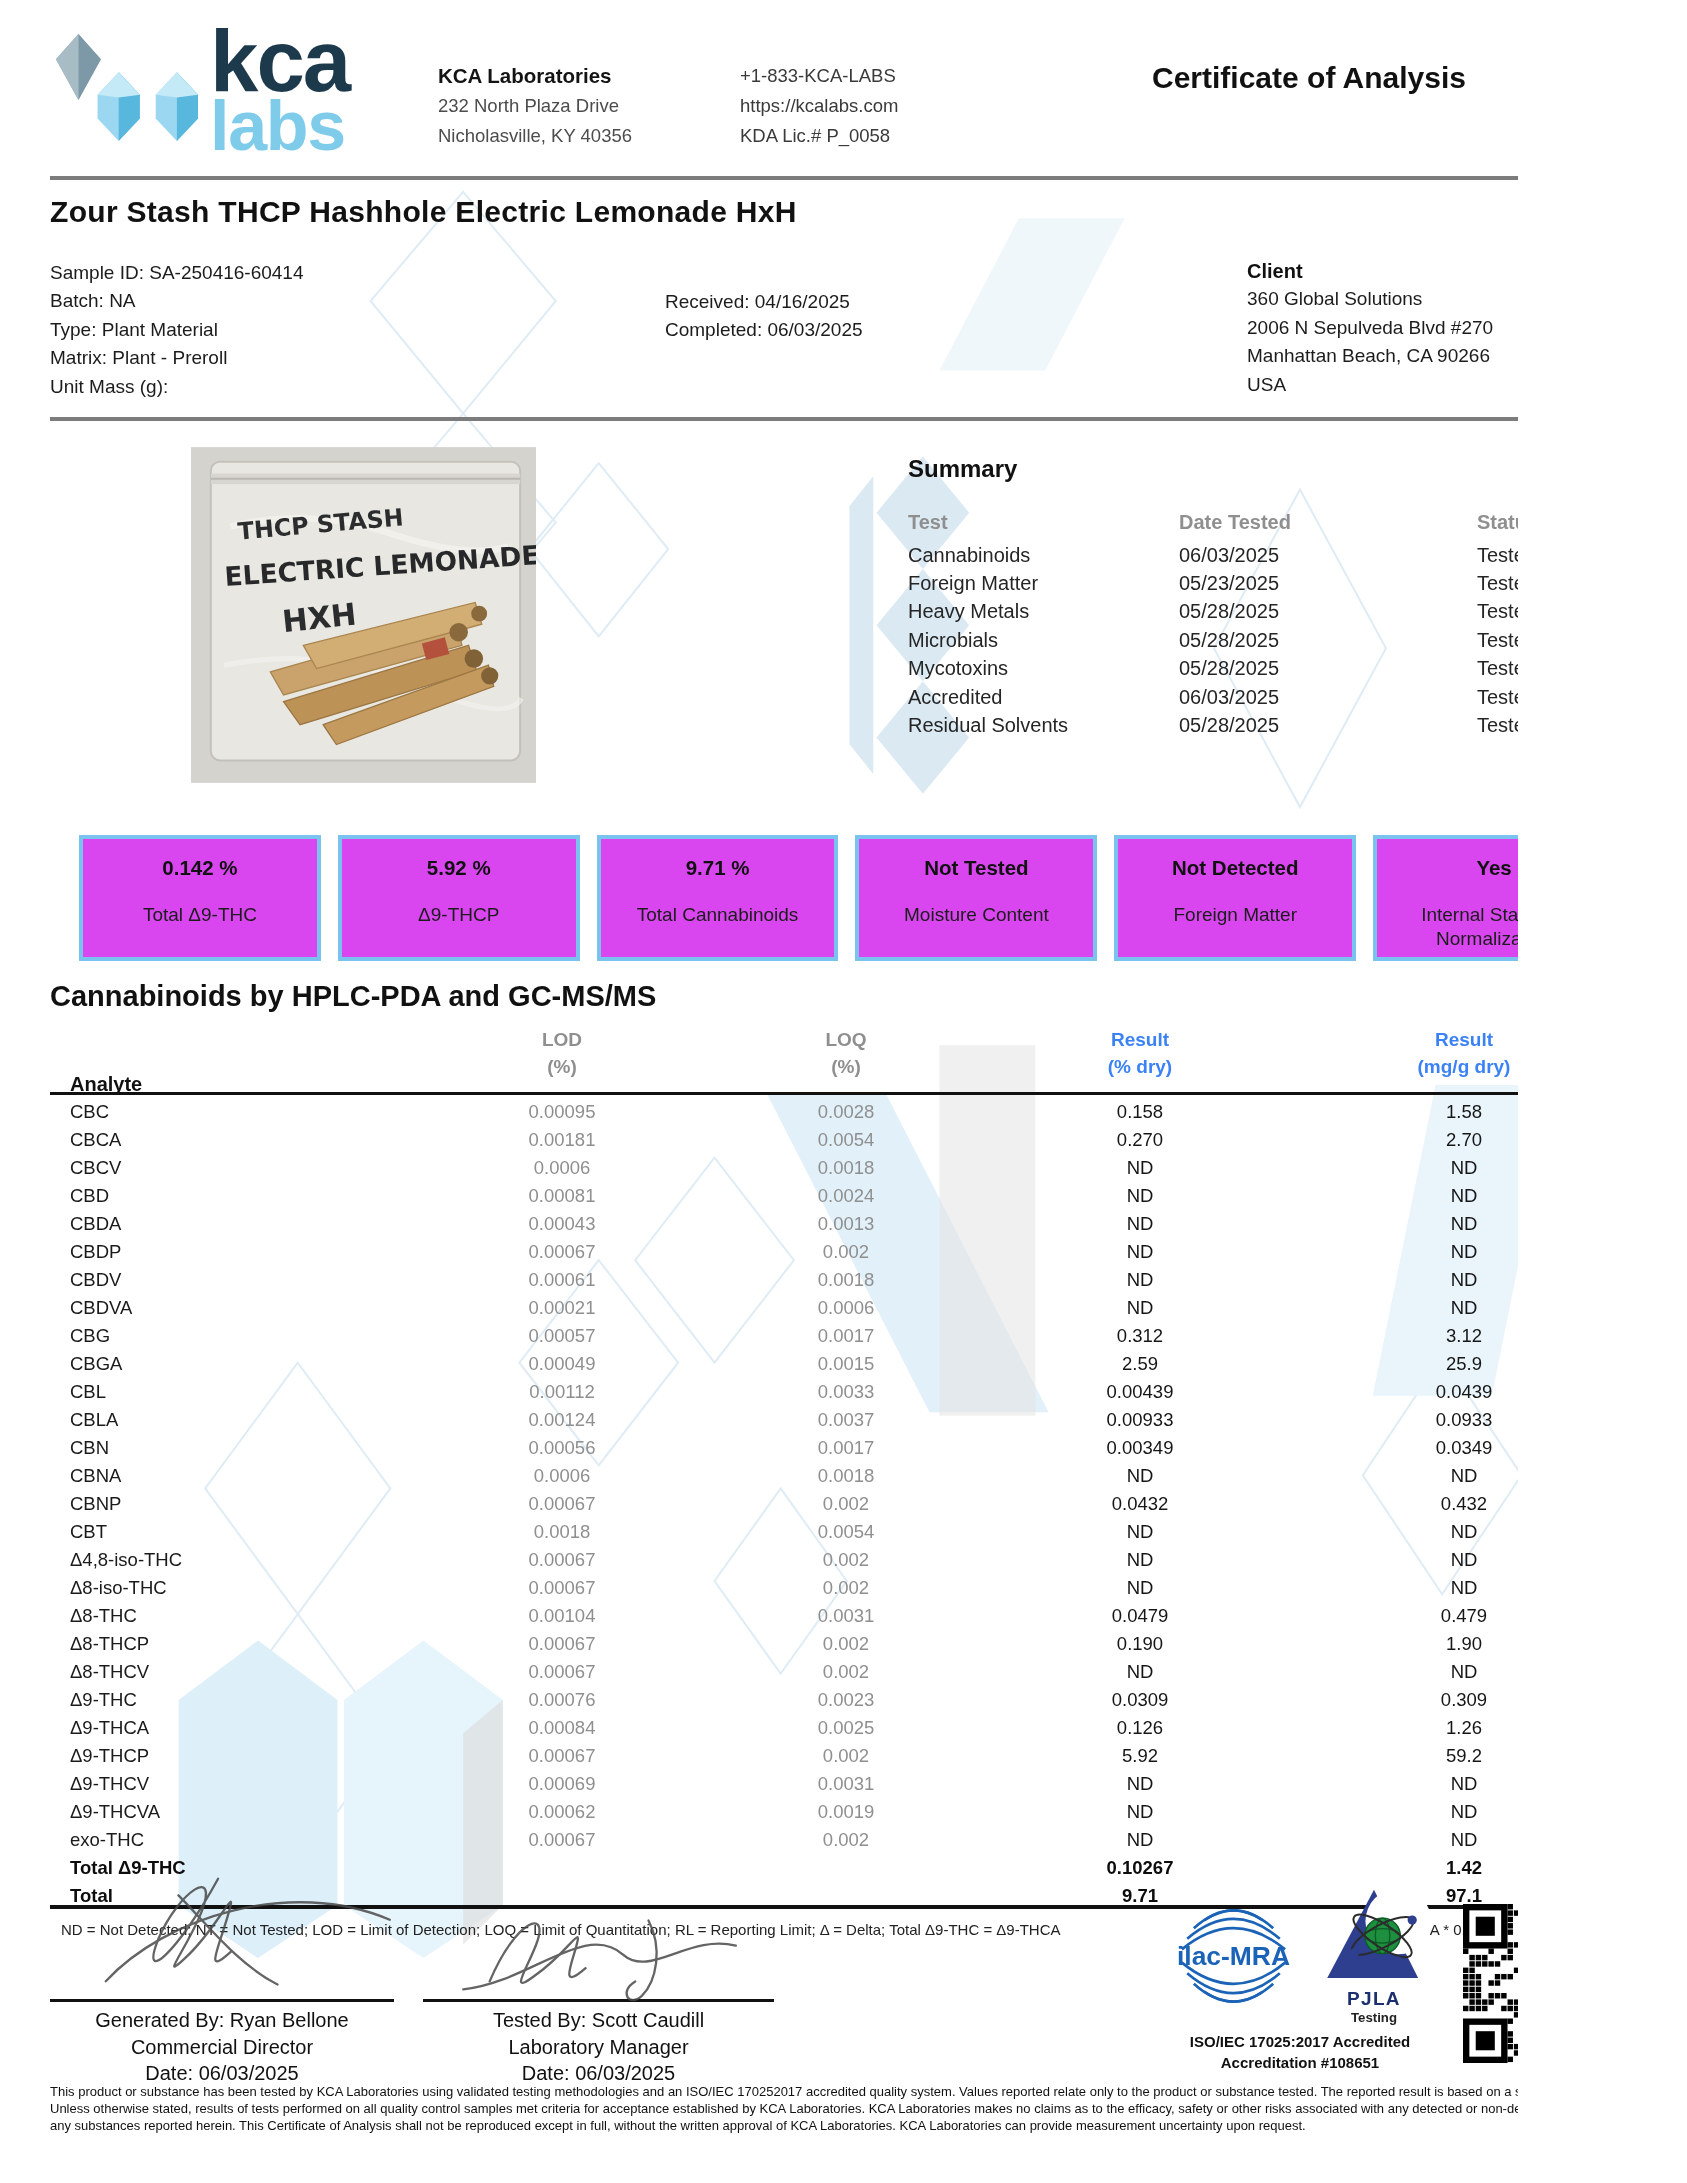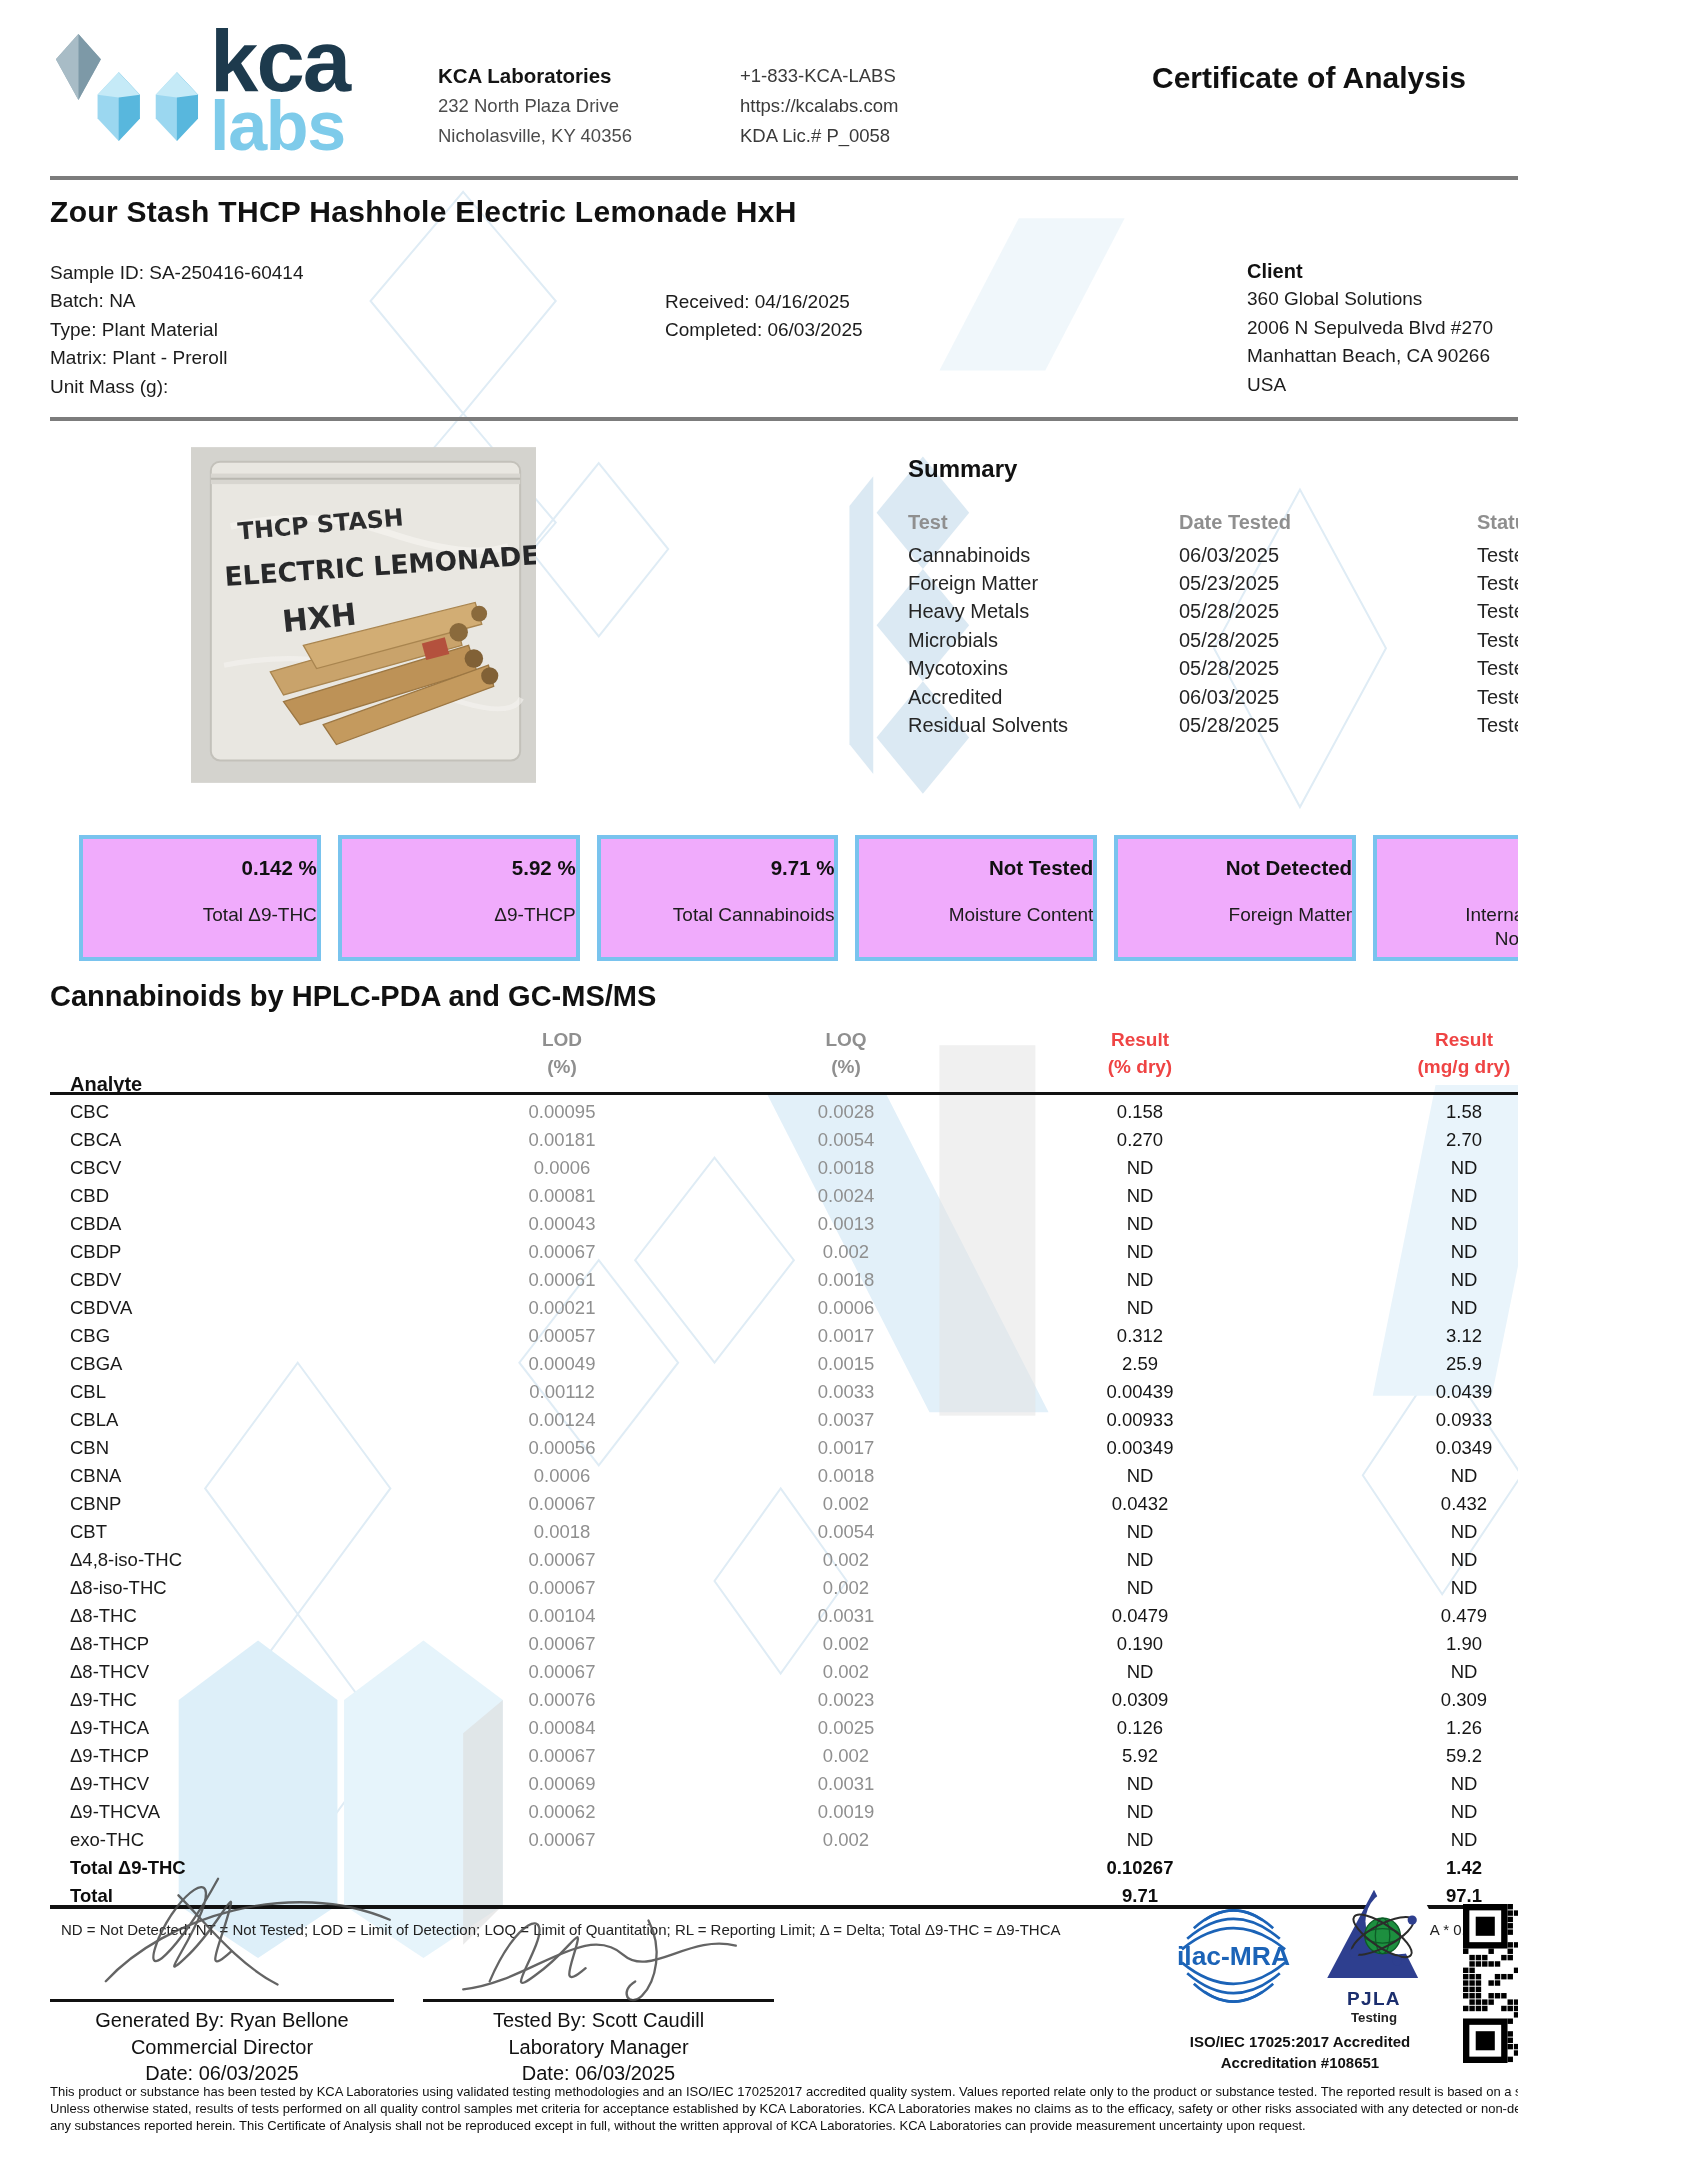--- a/index.html
+++ b/index.html
@@ -25,30 +25,30 @@
 
   
   .sumtitle{font-size:24px;font-weight:bold;color:#111;}
   .shead,.srow{display:grid;grid-template-columns:271px 298px 159px;}
   .shead div{font-size:20px;font-weight:bold;color:#8f8f8f;}
   .srow{height:28.4px;align-items:center;}
   .srow div{font-size:20px;color:#252525;}
 
   
   .boxes{display:flex;gap:17px;}
-  .rbox{flex:1;height:118px;border:4.6px solid #79c3ee;background:#f0abfc;text-align:right;}
+  .rbox{flex:1;height:118px;border:4.6px solid #79c3ee;background:#d946ef;text-align:center;}
   .rval{margin-top:17px;font-size:20.5px;font-weight:bold;color:#111;}
   .rlab{margin-top:22.5px;font-size:19px;color:#1c1c1c;line-height:24px;}
 
   
   .secttitle{font-size:29px;font-weight:bold;color:#111;}
   .thead{display:grid;grid-template-columns:370px 284px 284px 304px 344px;align-items:end;}
   .thead .hA{font-size:20px;font-weight:bold;color:#111;padding-left:20px;padding-bottom:4px;}
   .thead .hG{font-size:19px;font-weight:bold;color:#8f8f8f;text-align:center;line-height:26.5px;padding-bottom:20px;}
-  .thead .hB{font-size:19px;font-weight:bold;color:#ef4444;text-align:center;line-height:26.5px;padding-bottom:20px;}
+  .thead .hB{font-size:19px;font-weight:bold;color:#3b82f6;text-align:center;line-height:26.5px;padding-bottom:20px;}
   .trow{display:grid;grid-template-columns:370px 284px 284px 304px 344px;height:28px;align-items:center;}
   .trow div{font-size:18.5px;}
   .ca{padding-left:20px;color:#1a1a1a;}
   .cl{text-align:center;color:#8f8f8f;}
   .cr{text-align:center;color:#161616;}
   .ttotal div{font-weight:bold;color:#0d0d0d;}
 
   .footnote{font-size:15px;color:#222;}
   .signame div{font-size:20px;line-height:26.5px;color:#111;text-align:center;}
   .isotext div{font-size:15px;font-weight:bold;color:#111;text-align:center;line-height:20.5px;}

